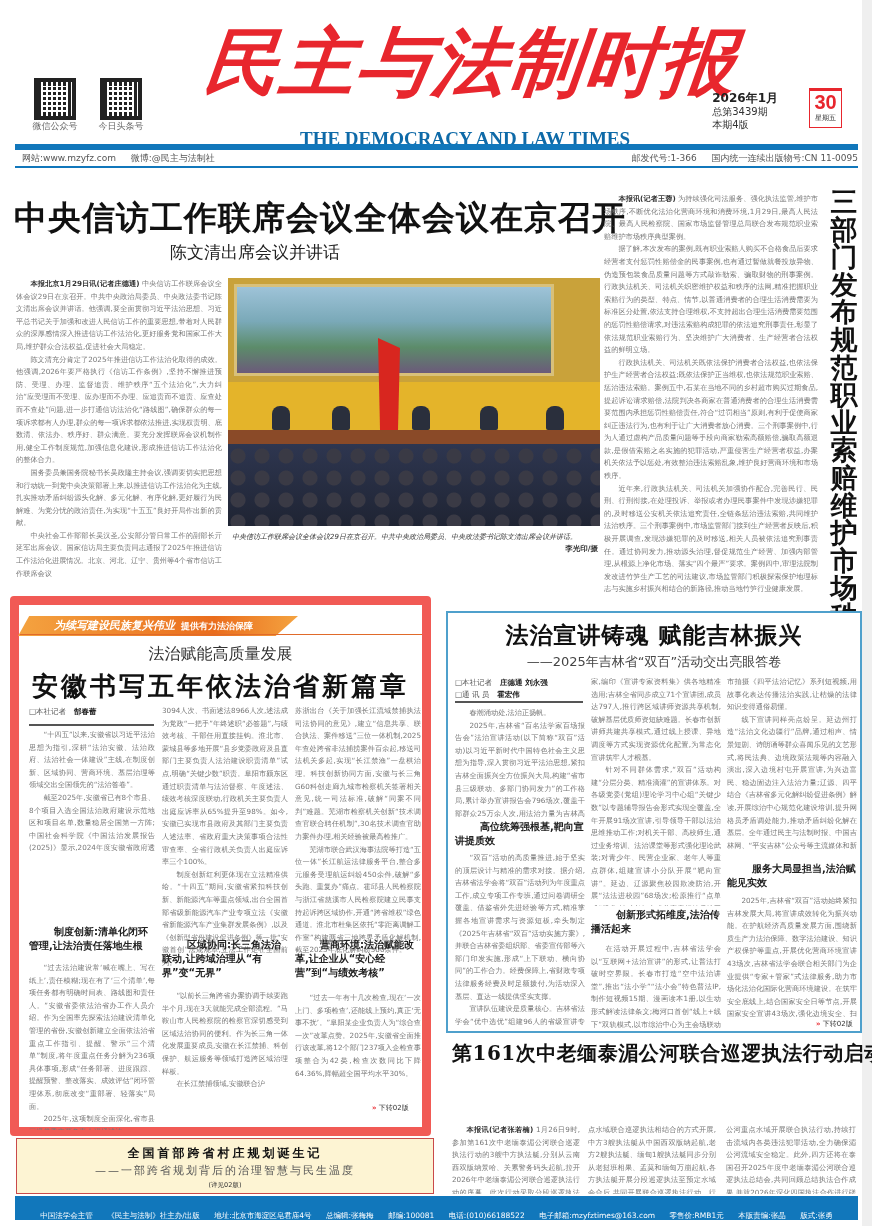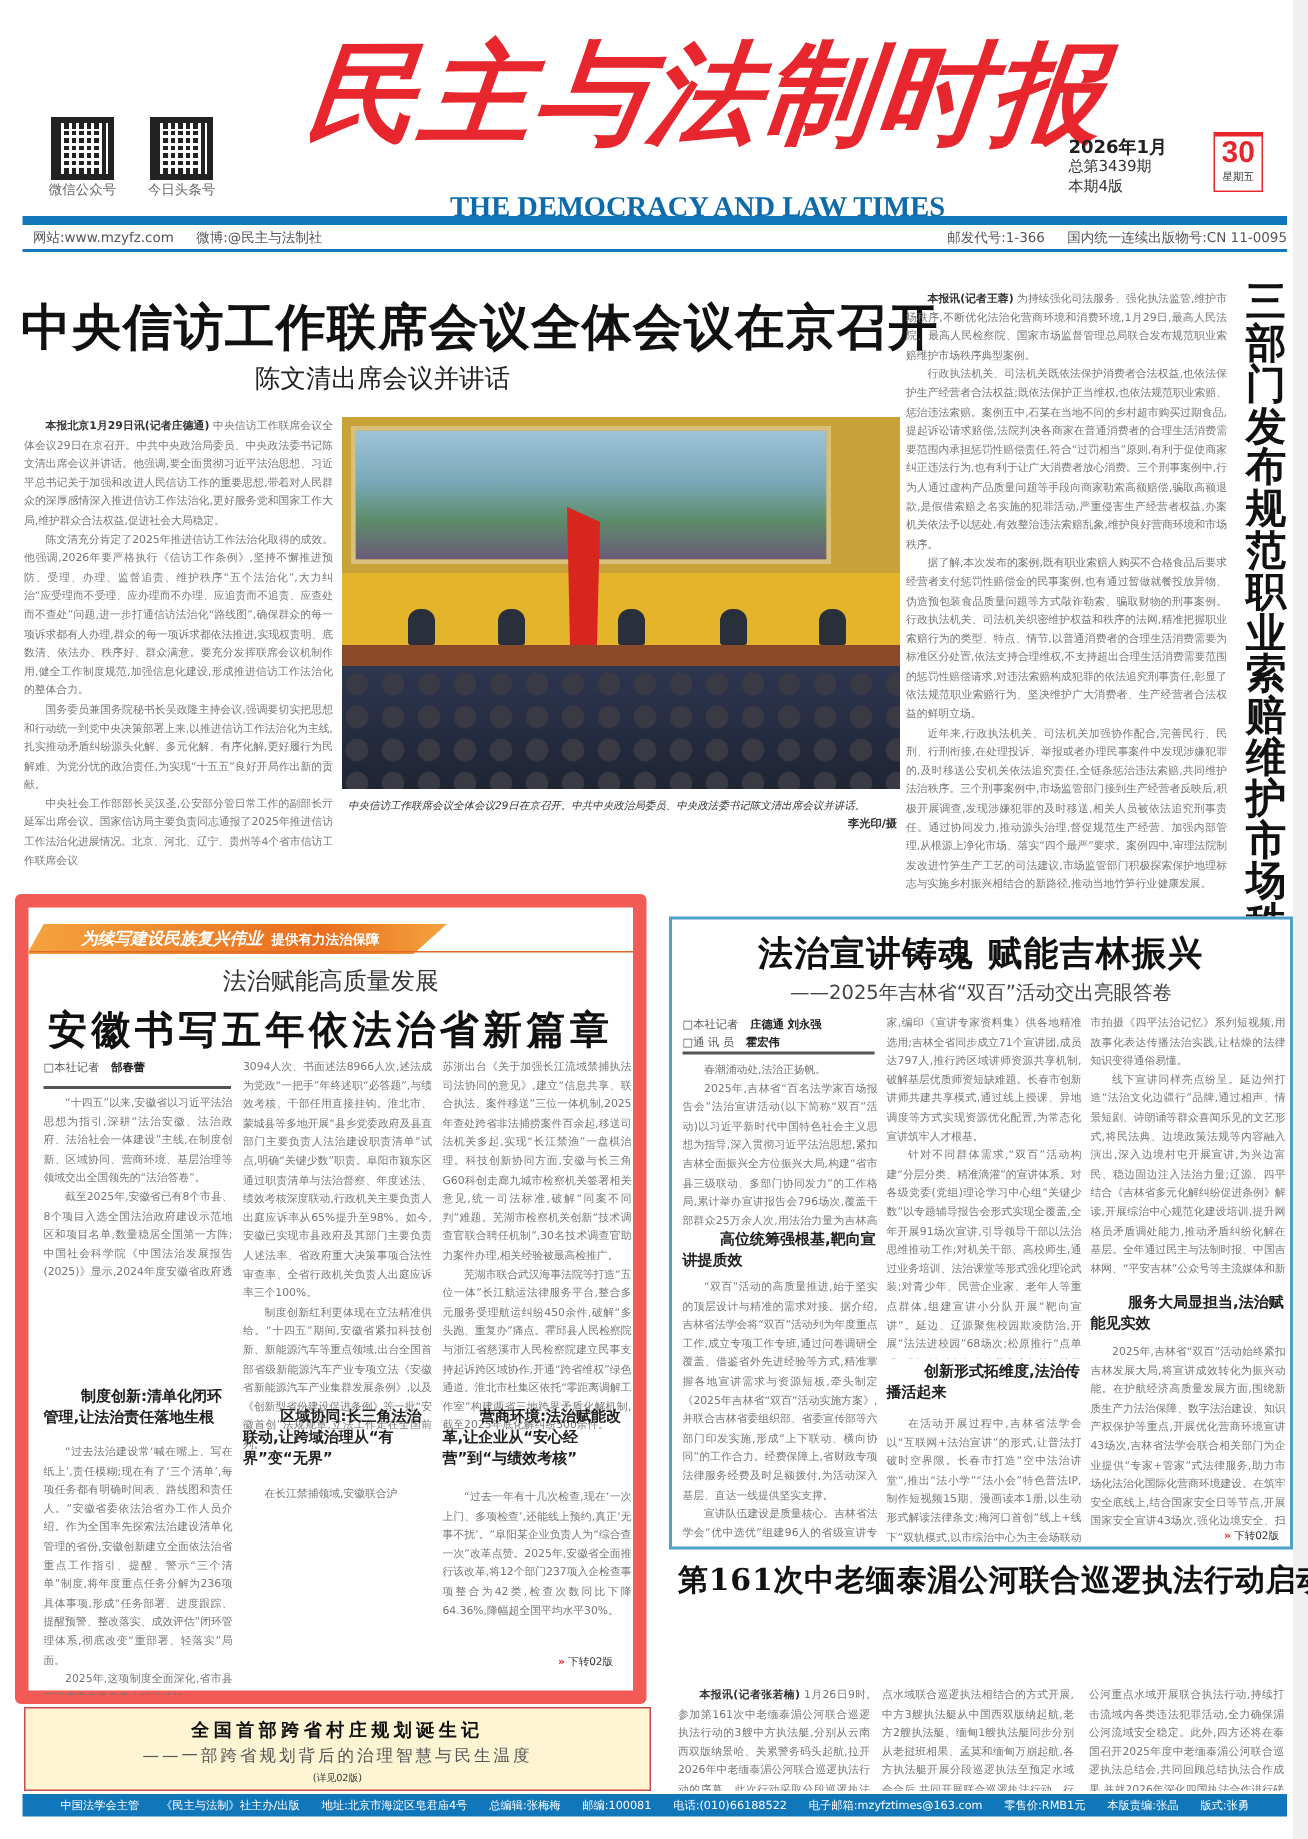--- a/index.html
+++ b/index.html
@@ -51,21 +51,21 @@
 .contd{position:absolute;font-size:7px;color:#333;white-space:nowrap}
 .contd .arr{color:#e8262d;font-weight:bold}
 .bluebox{position:absolute;left:446px;top:611px;width:416px;height:422px;border:2px solid #4fa0cc;background:#fff}
 .jl-main{position:absolute;left:446px;width:416px;top:620px;text-align:center;font-family:"DejaVu Serif",serif;font-weight:bold;font-size:23px;color:#111;letter-spacing:1px;white-space:nowrap}
 .jl-sub{position:absolute;left:446px;width:416px;top:653px;text-align:center;font-size:13px;color:#444;white-space:nowrap}
 .h161{position:absolute;left:452px;top:1040px;font-family:"DejaVu Serif",serif;font-weight:bold;font-size:20px;color:#111;white-space:nowrap;letter-spacing:0.5px}
 .yellowbox{position:absolute;left:16px;top:1138px;width:418px;height:56px;background:#fdf4d3;border:1px solid #c94a4a;text-align:center}
 .yb-main{font-family:"DejaVu Serif",serif;font-weight:bold;font-size:12px;color:#111;letter-spacing:3px;margin-top:6px}
 .yb-sub{font-size:11px;color:#555;letter-spacing:2px;margin-top:1px}
 .yb-note{font-size:6.5px;color:#333;margin-top:3px}
-.footer{position:absolute;left:15px;top:1196px;width:843px;height:15px;background:#1177bb;color:#fff;font-size:7.5px;line-height:15px;white-space:nowrap;display:flex;justify-content:space-around;padding:0 18px}
+.footer{position:absolute;left:15px;top:1196px;width:843px;height:15px;background:#1177bb;color:#fff;font-size:7.5px;line-height:15px;white-space:nowrap;display:flex;justify-content:space-around;padding:12px 18px}
 </style>
 </head>
 <body>
 
 <div class="page">
 
   <div class="qr" style="left:34px;top:78px"></div>
   <div class="qrlab" style="left:25px;top:120px">微信公众号</div>
   <div class="qr" style="left:100px;top:78px"></div>
   <div class="qrlab" style="left:91px;top:120px">今日头条号</div>
@@ -116,22 +116,22 @@
     <div class="table"></div>
     <div class="crowd"></div>
   </div>
   <div class="caption">
     <span>中央信访工作联席会议全体会议29日在京召开。中共中央政治局委员、中央政法委书记陈文清出席会议并讲话。</span>
     <span class="credit">李光印/摄</span>
   </div>
 
   <div class="col" style="left:604px;top:193px;width:214px;height:408px">
     <p><b>本报讯(记者王蓉)</b> <span>为持续强化司法服务、强化执法监管,维护市场秩序,不断优化法治化营商环境和消费环境,1月29日,最高人民法院、最高人民检察院、国家市场监督管理总局联合发布规范职业索赔维护市场秩序典型案例。</span></p>
+    <p>据了解,本次发布的案例,既有职业索赔人购买不合格食品后要求经营者支付惩罚性赔偿金的民事案例,也有通过暂做就餐投放异物、伪造预包装食品质量问题等方式敲诈勒索、骗取财物的刑事案例。行政执法机关、司法机关织密维护权益和秩序的法网,精准把握职业索赔行为的类型、特点、情节,以普通消费者的合理生活消费需要为标准区分处置,依法支持合理维权,不支持超出合理生活消费需要范围的惩罚性赔偿请求,对违法索赔构成犯罪的依法追究刑事责任,彰显了依法规范职业索赔行为、坚决维护广大消费者、生产经营者合法权益的鲜明立场。</p>
     <p>行政执法机关、司法机关既依法保护消费者合法权益,也依法保护生产经营者合法权益;既依法保护正当维权,也依法规范职业索赔、惩治违法索赔。案例五中,石某在当地不同的乡村超市购买过期食品,提起诉讼请求赔偿,法院判决各商家在普通消费者的合理生活消费需要范围内承担惩罚性赔偿责任,符合“过罚相当”原则,有利于促使商家纠正违法行为,也有利于让广大消费者放心消费。三个刑事案例中,行为人通过虚构产品质量问题等手段向商家勒索高额赔偿,骗取高额退款,是假借索赔之名实施的犯罪活动,严重侵害生产经营者权益,办案机关依法予以惩处,有效整治违法索赔乱象,维护良好营商环境和市场秩序。</p>
-    <p>据了解,本次发布的案例,既有职业索赔人购买不合格食品后要求经营者支付惩罚性赔偿金的民事案例,也有通过暂做就餐投放异物、伪造预包装食品质量问题等方式敲诈勒索、骗取财物的刑事案例。行政执法机关、司法机关织密维护权益和秩序的法网,精准把握职业索赔行为的类型、特点、情节,以普通消费者的合理生活消费需要为标准区分处置,依法支持合理维权,不支持超出合理生活消费需要范围的惩罚性赔偿请求,对违法索赔构成犯罪的依法追究刑事责任,彰显了依法规范职业索赔行为、坚决维护广大消费者、生产经营者合法权益的鲜明立场。</p>
     <p>近年来,行政执法机关、司法机关加强协作配合,完善民行、民刑、行刑衔接,在处理投诉、举报或者办理民事案件中发现涉嫌犯罪的,及时移送公安机关依法追究责任,全链条惩治违法索赔,共同维护法治秩序。三个刑事案例中,市场监管部门接到生产经营者反映后,积极开展调查,发现涉嫌犯罪的及时移送,相关人员被依法追究刑事责任。通过协同发力,推动源头治理,督促规范生产经营、加强内部管理,从根源上净化市场、落实“四个最严”要求。案例四中,审理法院制发改进竹笋生产工艺的司法建议,市场监管部门积极探索保护地理标志与实施乡村振兴相结合的新路径,推动当地竹笋行业健康发展。</p>
   </div>
   <div class="vtitle">三部门发布规范职业索赔维护市场秩序典型案例</div>
 
   <div class="redbox"></div>
   <div class="banner">
     <span class="script">为续写建设民族复兴伟业</span><span>提供有力法治保障</span>
   </div>
   <div class="bannerline"></div>
   <div class="ah-sub">法治赋能高质量发展</div>
@@ -151,20 +151,21 @@
     <p>“过去法治建设常‘喊在嘴上、写在纸上’,责任模糊;现在有了‘三个清单’,每项任务都有明确时间表、路线图和责任人。”安徽省委依法治省办工作人员介绍。作为全国率先探索法治建设清单化管理的省份,安徽创新建立全面依法治省重点工作指引、提醒、警示“三个清单”制度,将年度重点任务分解为236项具体事项,形成“任务部署、进度跟踪、提醒预警、整改落实、成效评估”闭环管理体系,彻底改变“重部署、轻落实”局面。</p>
     <p>2025年,这项制度全面深化,省市县三级党委主要负责人现场述法</p>
   </div>
 
   <div class="col" style="left:162px;top:705px;width:126px;height:265px">
     <p style="text-indent:0">3094人次、书面述法8966人次,述法成为党政“一把手”年终述职“必答题”,与绩效考核、干部任用直接挂钩。淮北市、蒙城县等多地开展“县乡党委政府及县直部门主要负责人法治建设职责清单”试点,明确“关键少数”职责。阜阳市颍东区通过职责清单与法治督察、年度述法、绩效考核深度联动,行政机关主要负责人出庭应诉率从65%提升至98%。如今,安徽已实现市县政府及其部门主要负责人述法率、省政府重大决策事项合法性审查率、全省行政机关负责人出庭应诉率三个100%。</p>
     <p>制度创新红利更体现在立法精准供给。“十四五”期间,安徽省紧扣科技创新、新能源汽车等重点领域,出台全国首部省级新能源汽车产业专项立法《安徽省新能源汽车产业集群发展条例》,以及《创新型省份建设促进条例》等一批“安徽首创”法规规章,立法工作走在全国前列。</p>
   </div>
   <div class="sub i" style="left:162px;top:938px;width:126px">区域协同:长三角法治联动,让跨域治理从“有界”变“无界”</div>
   <div class="col" style="left:162px;top:990px;width:126px;height:140px">
+    <p>“以前长三角跨省办案协调手续要跑半个月,现在3天就能完成全部流程。”马鞍山市人民检察院的检察官深切感受到区域法治协同的便利。作为长三角一体化发展重要成员,安徽在长江禁捕、科创保护、航运服务等领域打造跨区域治理样板。</p>
     <p>在长江禁捕领域,安徽联合沪</p>
   </div>
 
   <div class="col" style="left:295px;top:705px;width:126px;height:265px">
     <p style="text-indent:0">苏浙出台《关于加强长江流域禁捕执法司法协同的意见》,建立“信息共享、联合执法、案件移送”三位一体机制,2025年查处跨省非法捕捞案件百余起,移送司法机关多起,实现“长江禁渔”一盘棋治理。科技创新协同方面,安徽与长三角G60科创走廊九城市检察机关签署相关意见,统一司法标准,破解“同案不同判”难题。芜湖市检察机关创新“技术调查官联合聘任机制”,30名技术调查官助力案件办理,相关经验被最高检推广。</p>
     <p>芜湖市联合武汉海事法院等打造“五位一体”长江航运法律服务平台,整合多元服务受理航运纠纷450余件,破解“多头跑、重复办”痛点。霍邱县人民检察院与浙江省慈溪市人民检察院建立民事支持起诉跨区域协作,开通“跨省维权”绿色通道。淮北市杜集区依托“零距离调解工作室”构建两省三地跨界矛盾化解机制,截至2025年底化解纠纷500余件。</p>
   </div>
   <div class="sub i" style="left:295px;top:938px;width:126px">营商环境:法治赋能改革,让企业从“安心经营”到“与绩效考核”</div>
   <div class="col" style="left:295px;top:992px;width:126px;height:110px">
     <p>“过去一年有十几次检查,现在‘一次上门、多项检查’,还能线上预约,真正‘无事不扰’。”阜阳某企业负责人为“综合查一次”改革点赞。2025年,安徽省全面推行该改革,将12个部门237项入企检查事项整合为42类,检查次数同比下降64.36%,降幅超全国平均水平30%。</p>

